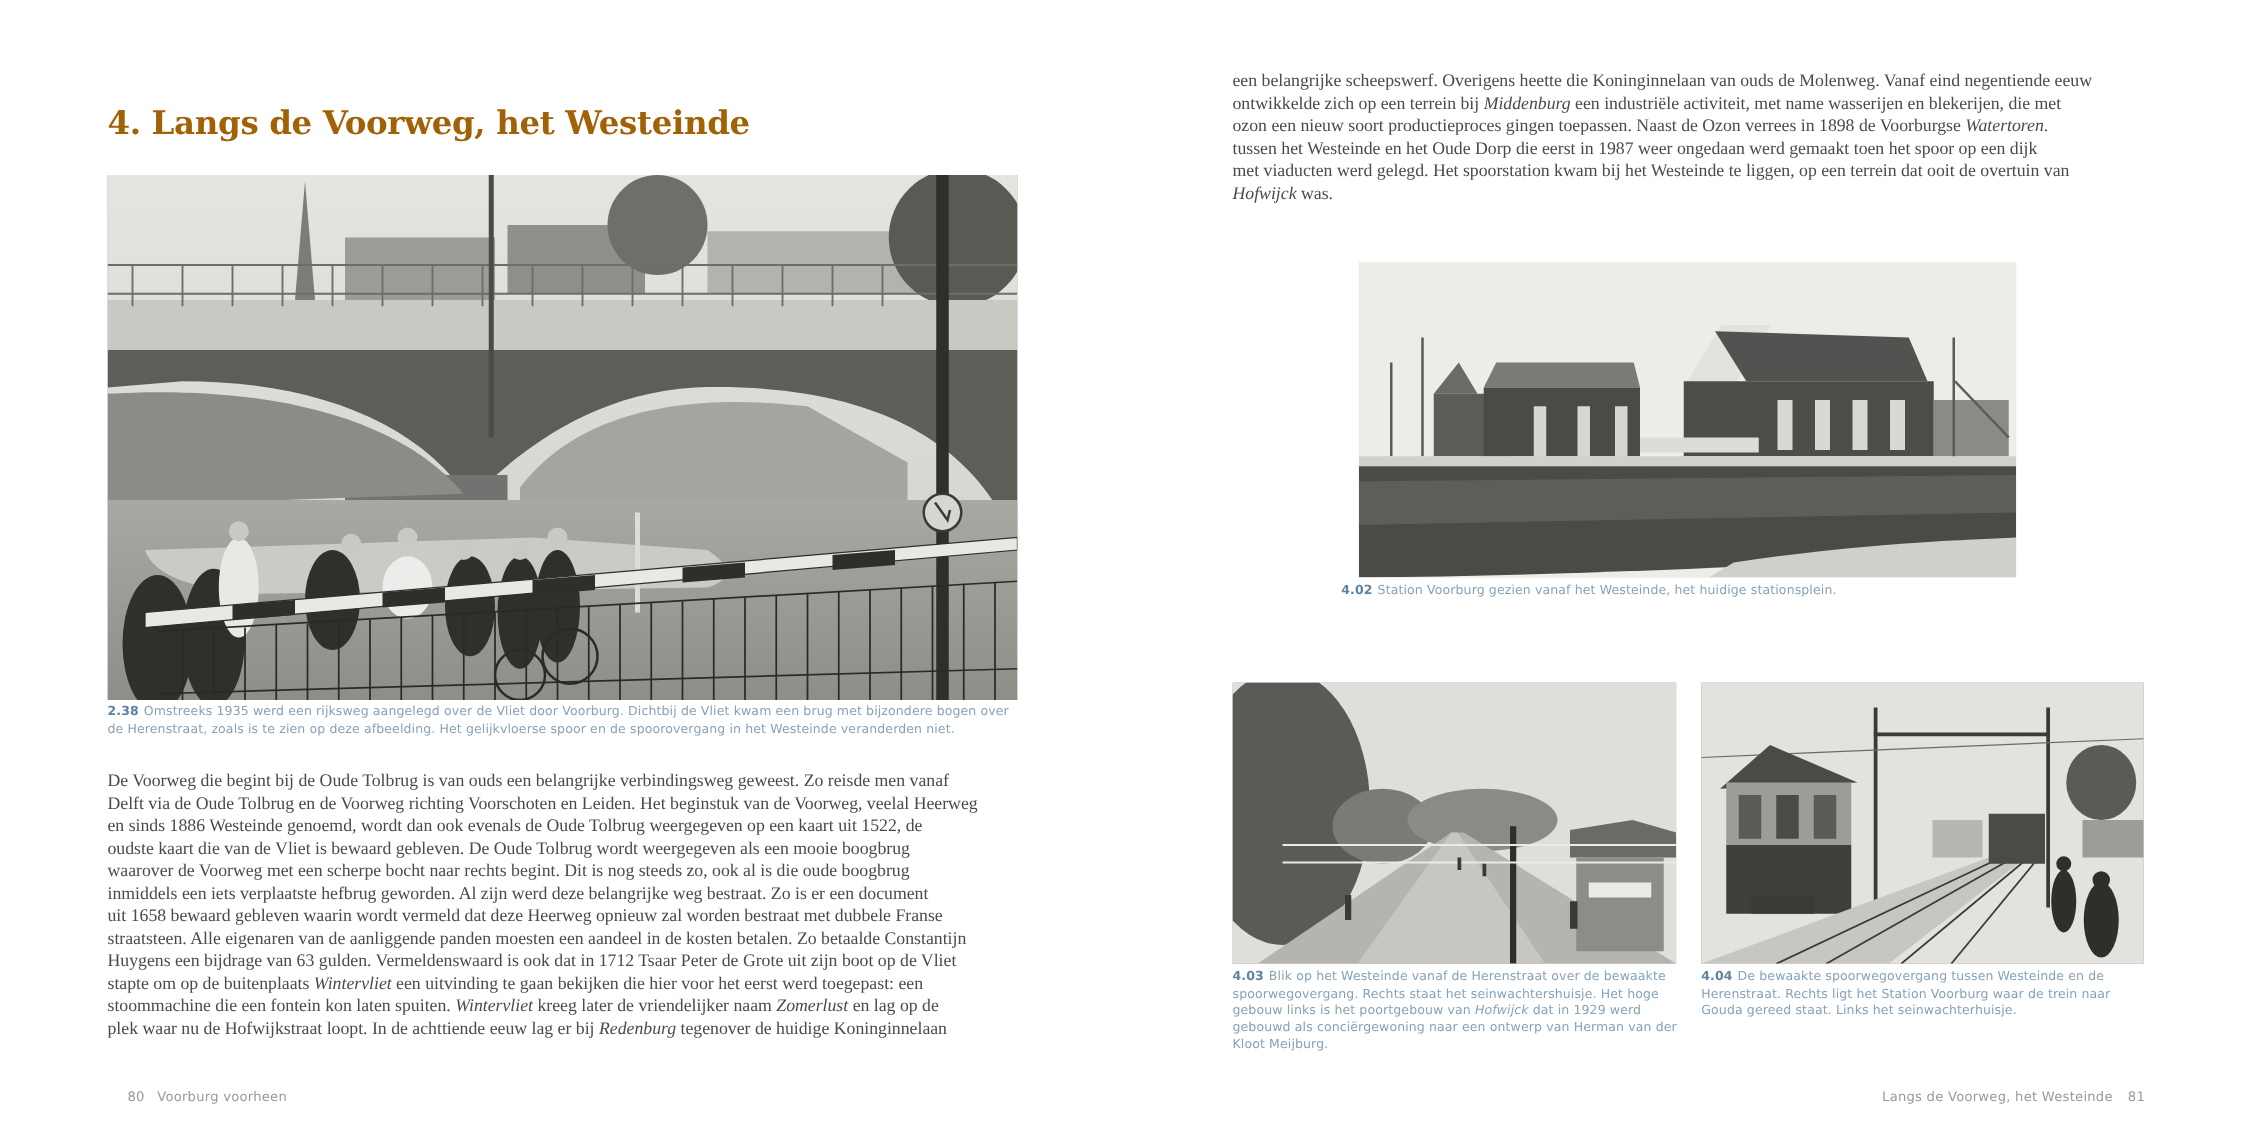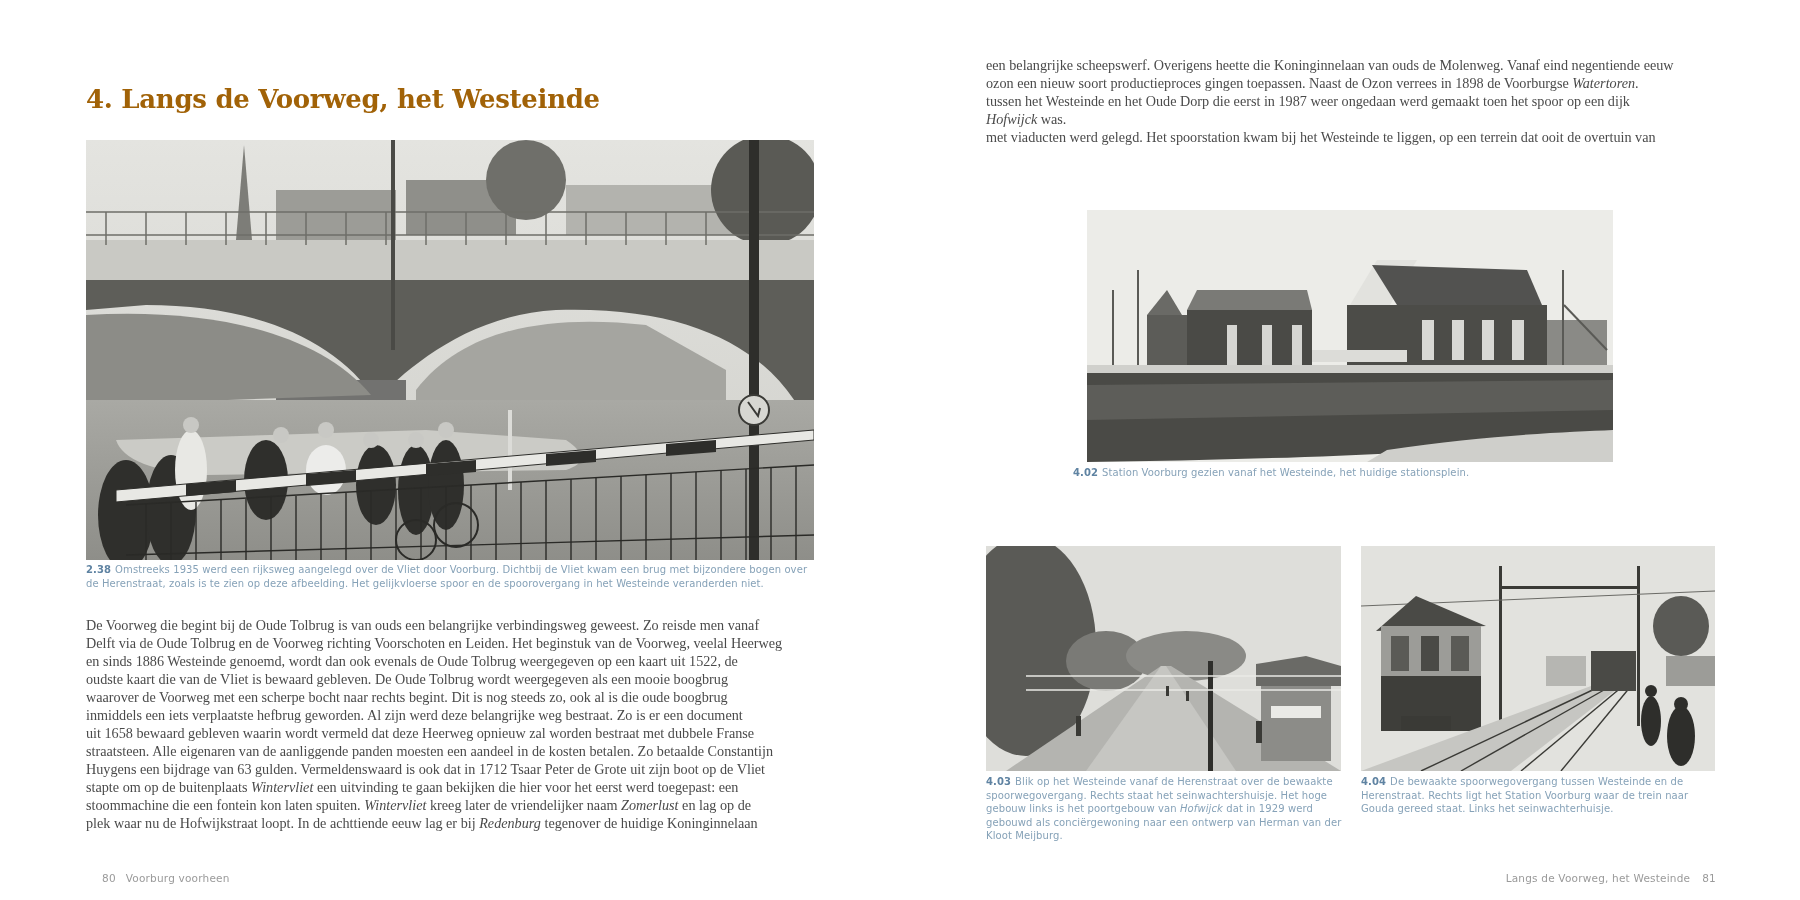--- a/index.html
+++ b/index.html
@@ -201,24 +201,25 @@
 
   <div class="footer footer-left" style="left:102px;">
     <span class="pg">80</span><span>Voorburg voorheen</span>
   </div>
 </div>
 
 <div class="page page-right">
 
   <div class="body-text" id="right-body" style="left:86px; top:56px; width:740px;">
       <span class="line"><span>een belangrijke scheepswerf. Overigens heette die Koninginnelaan van ouds de Molenweg. Vanaf eind negentiende eeuw</span></span>
+      <span class="line"><span>ontwikkelde zich op een terrein bij </span><i>Middenburg</i><span> een industriële activiteit, met name wasserijen en blekerijen, die met</span></span>
       <span class="line"><span>ozon een nieuw soort productieproces gingen toepassen. Naast de Ozon verrees in 1898 de Voorburgse </span><i>Watertoren</i><span>.</span></span>
       <span class="line"><span>tussen het Westeinde en het Oude Dorp die eerst in 1987 weer ongedaan werd gemaakt toen het spoor op een dijk</span></span>
+      <span class="line"><span>met viaducten werd gelegd. Het spoorstation kwam bij het Westeinde te liggen, op een terrein dat ooit de overtuin van</span></span>
       <span class="line"><i>Hofwijck</i><span> was.</span></span>
-      <span class="line"><span>met viaducten werd gelegd. Het spoorstation kwam bij het Westeinde te liggen, op een terrein dat ooit de overtuin van</span></span>
     </div>
 
   <div class="photo" style="left:187px; top:210px; width:526px; height:252px; background:#e6e6e2;">
     <svg viewBox="0 0 526 252" preserveAspectRatio="none">
       <rect width="526" height="252" fill="#ecece8"></rect>
 
       <polygon points="60,105 80,80 95,105" fill="#6a6a66"></polygon>
       <rect x="60" y="105" width="60" height="50" fill="#5c5c58"></rect>
       <polygon points="110,80 220,80 225,100 100,100" fill="#7a7a76"></polygon>
       <rect x="100" y="100" width="125" height="55" fill="#4a4a46"></rect>

